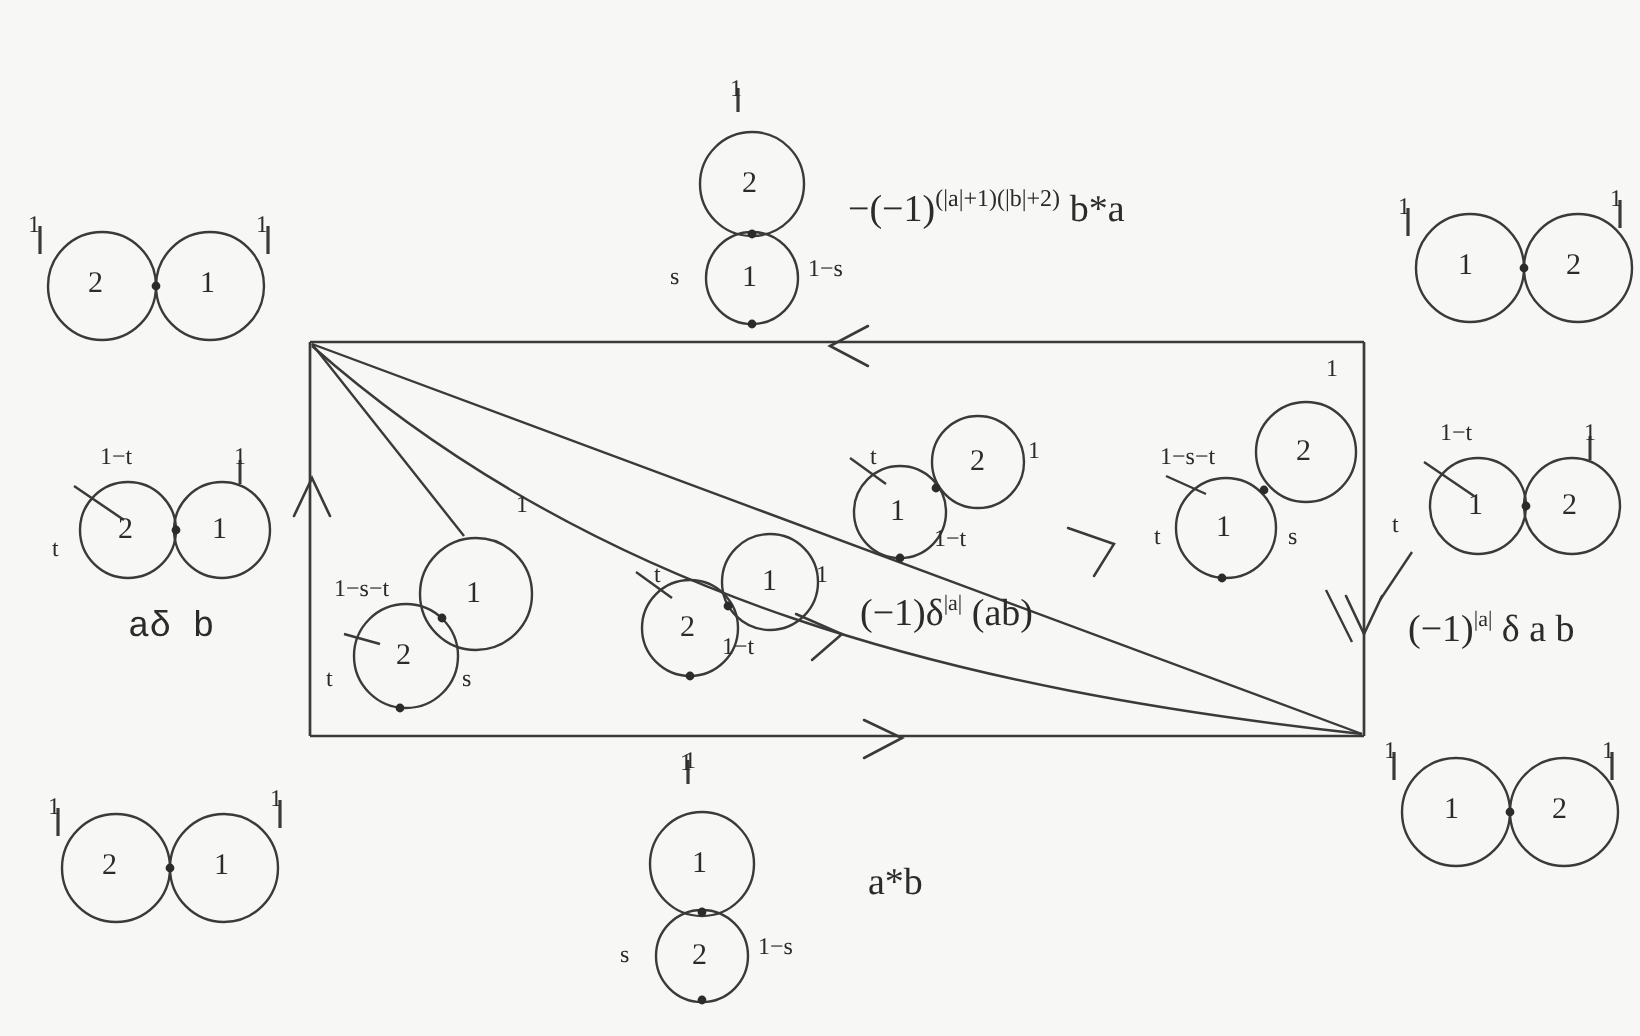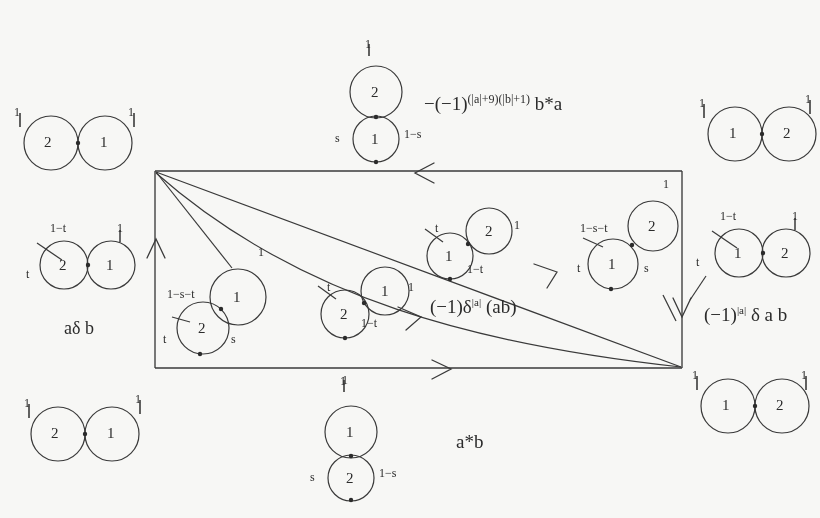--- a/index.html
+++ b/index.html
@@ -199,37 +199,37 @@
   <span class="lbl num" style="left:776px;top:398px;">2</span>
   <span class="lbl tiny" style="left:692px;top:369px;">1</span>
   <span class="lbl tiny" style="left:801px;top:369px;">1</span>
 
   <span class="lbl num" style="left:371px;top:85px;">2</span>
   <span class="lbl num" style="left:371px;top:132px;">1</span>
   <span class="lbl tiny" style="left:365px;top:38px;">1</span>
   <span class="lbl tiny" style="left:335px;top:132px;">s</span>
   <span class="lbl tiny" style="left:404px;top:128px;">1−s</span>
 
-  <span class="lbl formula" style="left:424px;top:93px;"><span>−(−1)</span><sup class="sup-big">(|a|+9)(|b|+1)</sup>&nbsp;<span>b*a</span></span>
+  <span class="lbl formula" style="left:424px;top:93px;"><span>−(−1)</span><sup class="sup-big">(|a|+1)(|b|+2)</sup>&nbsp;<span>b*a</span></span>
 
   <span class="lbl num" style="left:346px;top:425px;">1</span>
   <span class="lbl num" style="left:346px;top:471px;">2</span>
   <span class="lbl tiny" style="left:340px;top:375px;">1</span>
   <span class="lbl tiny" style="left:310px;top:471px;">s</span>
   <span class="lbl tiny" style="left:379px;top:467px;">1−s</span>
 
-  <span class="lbl formula" style="left:456px;top:432px;">a*b</span>
+  <span class="lbl formula" style="left:434px;top:432px;">a*b</span>
 
   <span class="lbl num" style="left:59px;top:258px;">2</span>
   <span class="lbl num" style="left:106px;top:258px;">1</span>
   <span class="lbl tiny" style="left:50px;top:222px;">1−t</span>
   <span class="lbl tiny" style="left:26px;top:268px;">t</span>
   <span class="lbl tiny" style="left:117px;top:222px;">1</span>
 
-  <span class="lbl kw" style="left:64px;top:319px;">aδ b</span>
+  <span class="lbl kw" style="left:64px;top:305px;font-family:Liberation Mono, monospace;">aδ b</span>
 
   <span class="lbl num" style="left:734px;top:246px;">1</span>
   <span class="lbl num" style="left:781px;top:246px;">2</span>
   <span class="lbl tiny" style="left:720px;top:210px;">1−t</span>
   <span class="lbl tiny" style="left:696px;top:256px;">t</span>
   <span class="lbl tiny" style="left:792px;top:210px;">1</span>
 
   <span class="lbl formula" style="left:704px;top:305px;"><span>(−1)</span><sup>|a|</sup>&nbsp;<span>δ a b</span></span>
 
   <span class="lbl num" style="left:233px;top:290px;">1</span>

